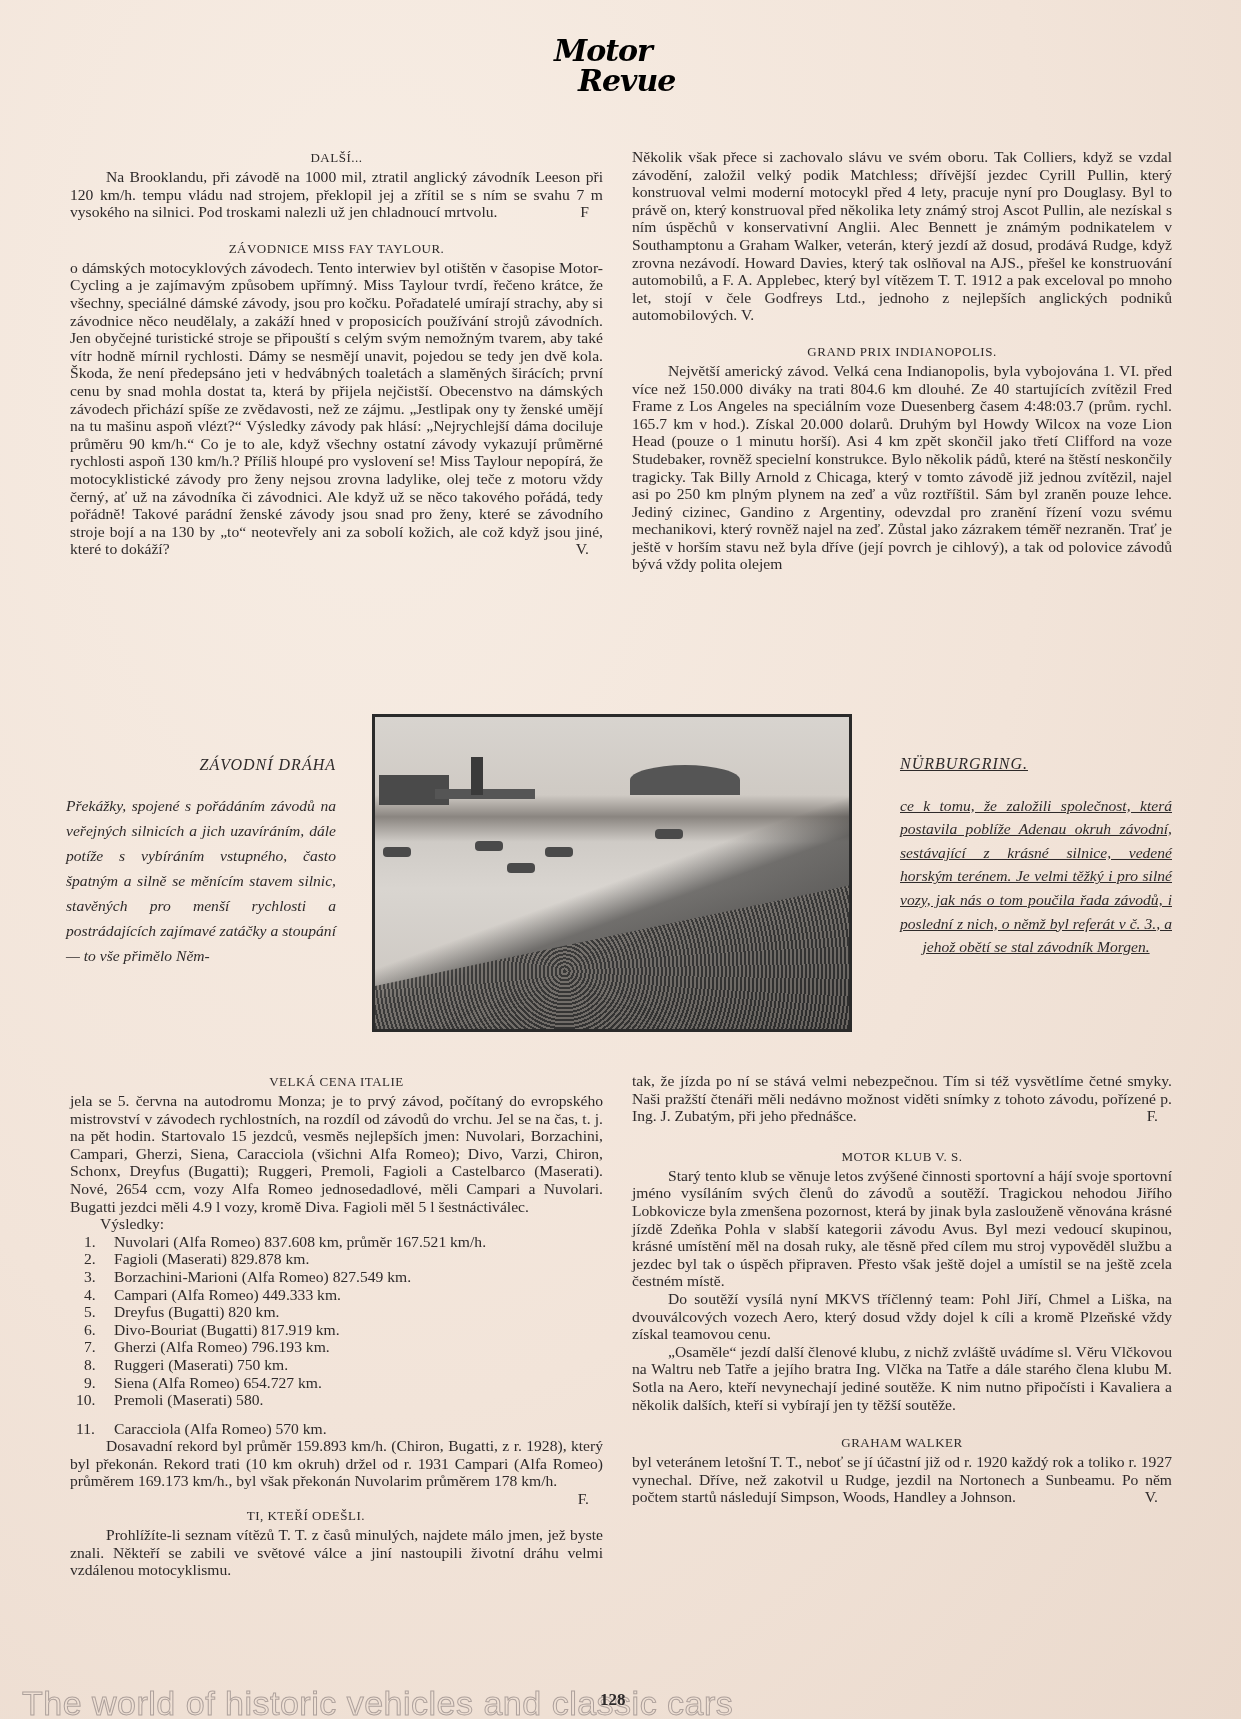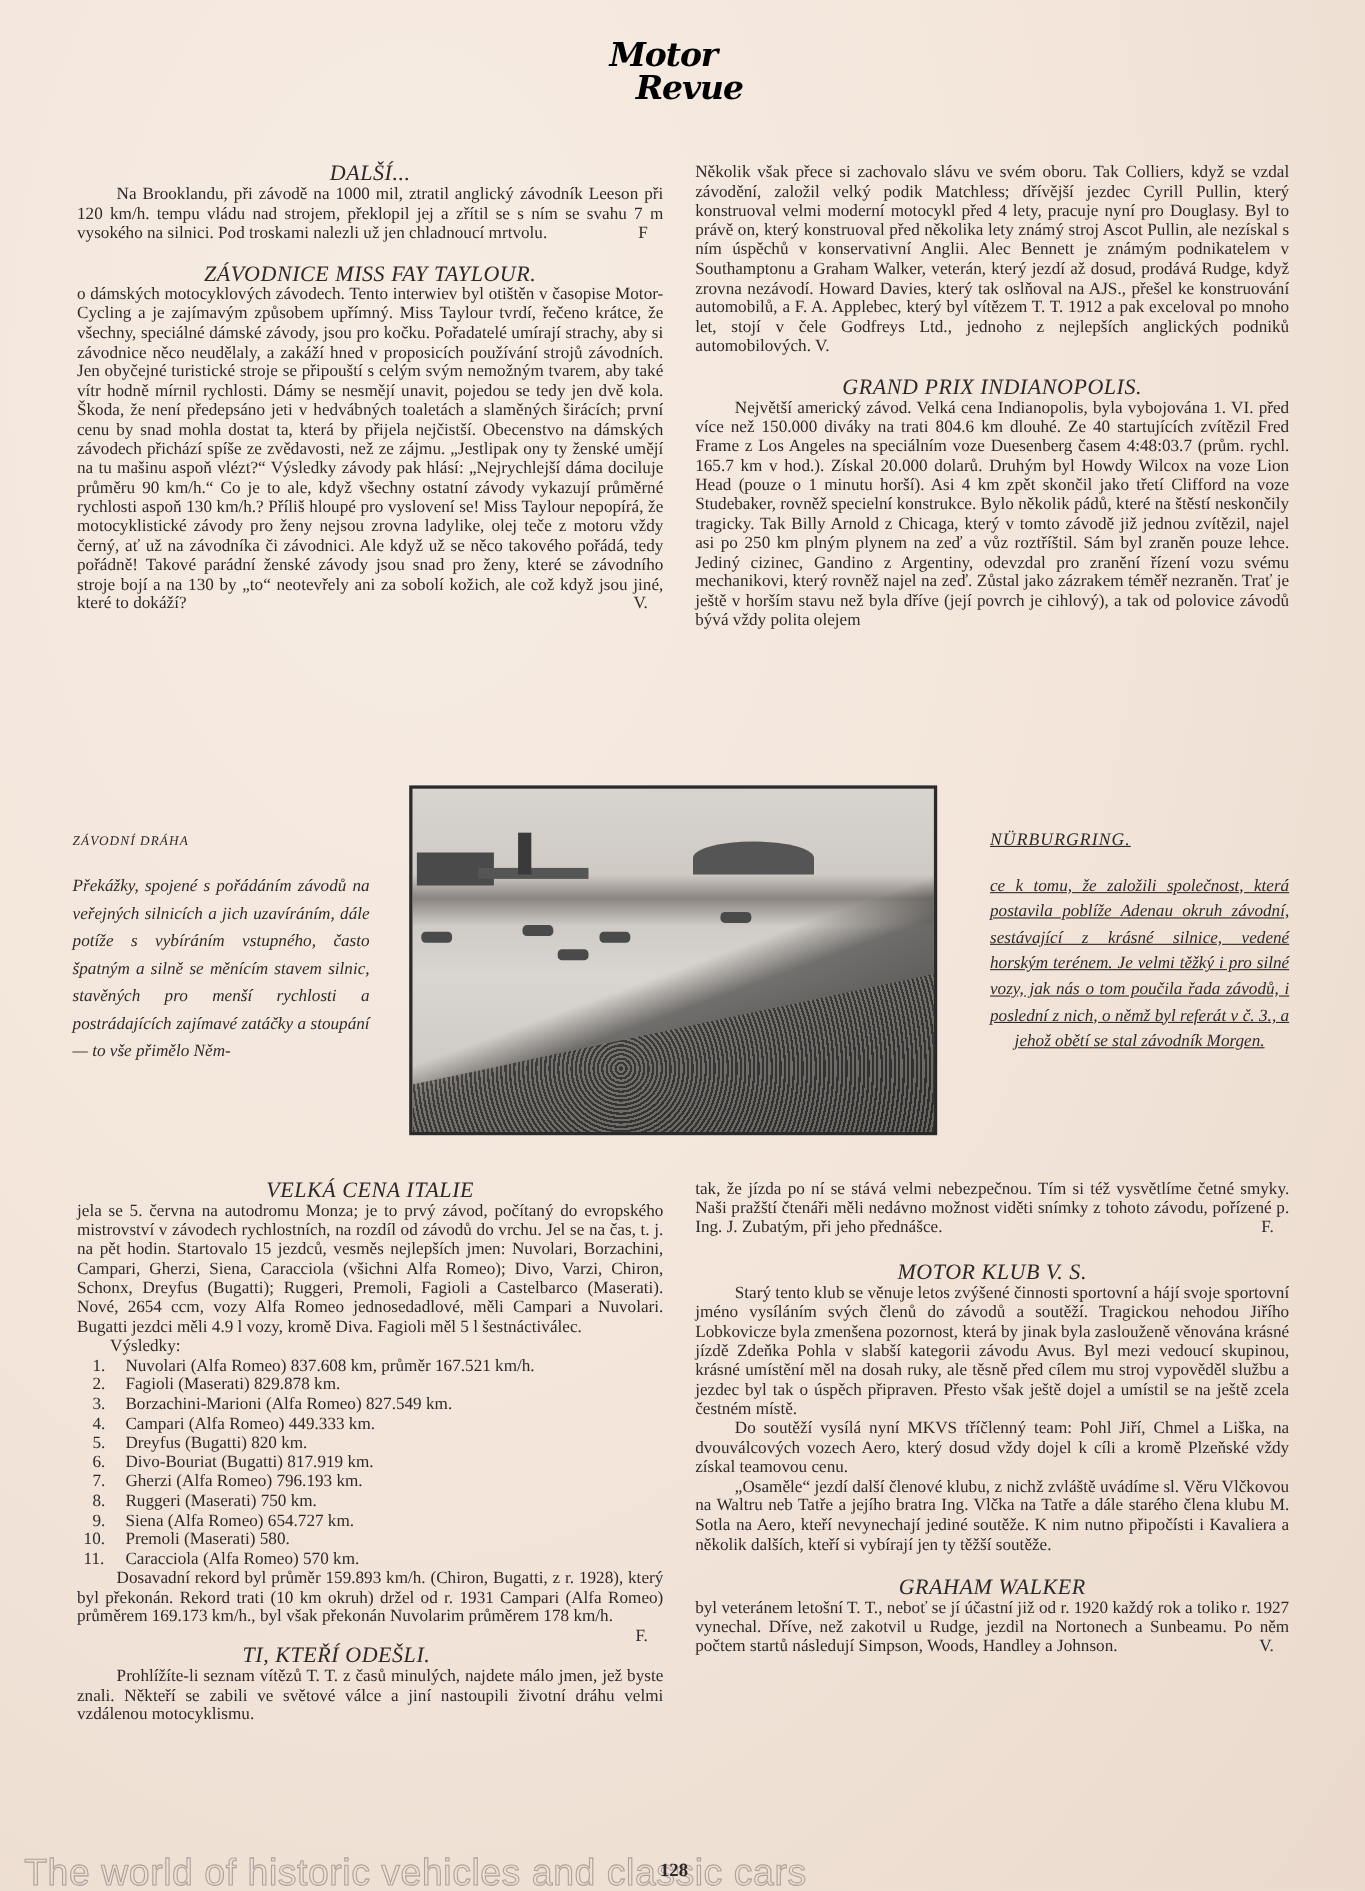--- a/index.html
+++ b/index.html
@@ -10,21 +10,21 @@
     font-family:"Liberation Serif", "DejaVu Serif", serif;
     color:#2e2a2a;
   }
   .masthead { position:absolute; left:548px; top:36px; width:140px; text-align:left;
     font-family:"DejaVu Serif", serif; font-style:italic; font-weight:bold; color:#000000; line-height:30px; }
   .masthead .l1 { font-size:30px; letter-spacing:-1px; display:block; padding-left:6px; }
   .masthead .l2 { font-size:30px; letter-spacing:-1px; display:block; padding-left:30px; }
   .col { position:absolute; font-size:15.6px; line-height:17.6px; text-align:justify; }
   .col p { margin:0; }
   .indent { text-indent:36px; }
-  .h { text-align:center; font-size:20px; letter-spacing:0.5px; margin:0; line-height:20px;font-style:italic; }
+  .h { text-align:center; font-size:13px; letter-spacing:0.5px; margin:0; line-height:20px; }
   .sig { float:right; padding-right:14px; }
   .ital { font-style:italic; }
   .results { margin:0; padding:0; list-style:none; }
   .results li { padding-left:14px; }
   .results li .num { display:inline-block; width:30px; }
   .photo { position:absolute; left:372px; top:714px; width:480px; height:318px;
     border:3px solid #2a2a2a; box-sizing:border-box;
     background:
       linear-gradient(160deg, rgba(0,0,0,0) 52%, rgba(30,30,30,0.55) 60%, rgba(20,20,20,0.85) 100%),
       linear-gradient(180deg, #d8d4cf 0%, #cfcac4 25%, #8a8580 32%, #cfcbc6 40%, #d9d5d0 55%, #c8c3bd 100%);
@@ -58,21 +58,21 @@
 </div>
 
 <div class="col" style="left:632px; top:148px; width:540px;">
   <p><span>Několik však přece si zachovalo slávu ve svém oboru. Tak Colliers, když se vzdal závodění, založil velký podik Matchless; dřívější jezdec Cyrill Pullin, který konstruoval velmi moderní motocykl před 4 lety, pracuje nyní pro Douglasy. Byl to právě on, který konstruoval před několika lety známý stroj Ascot Pullin, ale nezískal s ním úspěchů v konservativní Anglii. Alec Bennett je známým podnikatelem v Southamptonu a Graham Walker, veterán, který jezdí až dosud, prodává Rudge, když zrovna nezávodí. Howard Davies, který tak oslňoval na AJS., přešel ke konstruování automobilů, a F. A. Applebec, který byl vítězem T. T. 1912 a pak exceloval po mnoho let, stojí v čele Godfreys Ltd., jednoho z nejlepších anglických podniků automobilových.</span> <span>V.</span></p>
   <div style="height:18px"></div>
   <p class="h">GRAND PRIX INDIANOPOLIS.</p>
   <p class="indent">Největší americký závod. Velká cena Indianopolis, byla vybojována 1. VI. před více než 150.000 diváky na trati 804.6 km dlouhé. Ze 40 startujících zvítězil Fred Frame z Los Angeles na speciálním voze Duesenberg časem 4:48:03.7 (prům. rychl. 165.7 km v hod.). Získal 20.000 dolarů. Druhým byl Howdy Wilcox na voze Lion Head (pouze o 1 minutu horší). Asi 4 km zpět skončil jako třetí Clifford na voze Studebaker, rovněž specielní konstrukce. Bylo několik pádů, které na štěstí neskončily tragicky. Tak Billy Arnold z Chicaga, který v tomto závodě již jednou zvítězil, najel asi po 250 km plným plynem na zeď a vůz roztříštil. Sám byl zraněn pouze lehce. Jediný cizinec, Gandino z Argentiny, odevzdal pro zranění řízení vozu svému mechanikovi, který rovněž najel na zeď. Zůstal jako zázrakem téměř nezraněn. Trať je ještě v horším stavu než byla dříve (její povrch je cihlový), a tak od polovice závodů bývá vždy polita olejem</p>
 </div>
 
 <div class="col ital" style="left:66px; top:752px; width:270px; line-height:25px;">
-  <p style="font-size:12px; margin-bottom:16px; letter-spacing:1px;font-family:Liberation Serif, serif;">ZÁVODNÍ DRÁHA</p>
+  <p style="text-align:right; font-size:16px; margin-bottom:16px; letter-spacing:1px;font-family:Liberation Serif, serif;">ZÁVODNÍ DRÁHA</p>
   <p>Překážky, spojené s pořádáním závodů na veřejných silnicích a jich uzavíráním, dále potíže s vybíráním vstupného, často špatným a silně se měnícím stavem silnic, stavěných pro menší rychlosti a postrádajících zajímavé zatáčky a stoupání — to vše přimělo Něm-</p>
 </div>
 
 <div class="photo">
   <div class="trees"></div>
   <div class="stand"></div>
   <div class="tower"></div>
   <div class="hill"></div>
   <div class="car" style="left:8px; top:130px;"></div>
   <div class="car" style="left:100px; top:124px;"></div>
@@ -95,21 +95,21 @@
     <li><span class="num">1.</span><span>Nuvolari (Alfa Romeo) 837.608 km, průměr 167.521 km/h.</span></li>
     <li><span class="num">2.</span><span>Fagioli (Maserati) 829.878 km.</span></li>
     <li><span class="num">3.</span><span>Borzachini-Marioni (Alfa Romeo) 827.549 km.</span></li>
     <li><span class="num">4.</span><span>Campari (Alfa Romeo) 449.333 km.</span></li>
     <li><span class="num">5.</span><span>Dreyfus (Bugatti) 820 km.</span></li>
     <li><span class="num">6.</span><span>Divo-Bouriat (Bugatti) 817.919 km.</span></li>
     <li><span class="num">7.</span><span>Gherzi (Alfa Romeo) 796.193 km.</span></li>
     <li><span class="num">8.</span><span>Ruggeri (Maserati) 750 km.</span></li>
     <li><span class="num">9.</span><span>Siena (Alfa Romeo) 654.727 km.</span></li>
     <li style="padding-left:6px;"><span class="num" style="width:38px">10.</span><span>Premoli (Maserati) 580.</span></li>
-    <li style="padding-left:6px;"><span class="num" style="width:38px">11.</span><span>Caracciola (Alfa Romeo) 570 km.</span></li>
+    <li style="padding-left:6px;margin-top:11px;"><span class="num" style="width:38px">11.</span><span>Caracciola (Alfa Romeo) 570 km.</span></li>
   </ul>
   <p class="indent"><span>Dosavadní rekord byl průměr 159.893 km/h. (Chiron, Bugatti, z r. 1928), který byl překonán. Rekord trati (10 km okruh) držel od r. 1931 Campari (Alfa Romeo) průměrem 169.173 km/h., byl však překonán Nuvolarim průměrem 178 km/h.</span><span class="sig">F.</span></p>
   <div style="height:16px"></div>
   <p class="h">TI, KTEŘÍ ODEŠLI.</p>
   <p class="indent">Prohlížíte-li seznam vítězů T. T. z časů minulých, najdete málo jmen, jež byste znali. Někteří se zabili ve světové válce a jiní nastoupili životní dráhu velmi vzdálenou motocyklismu.</p>
 </div>
 
 <div class="col" style="left:632px; top:1072px; width:540px;">
   <p><span>tak, že jízda po ní se stává velmi nebezpečnou. Tím si též vysvětlíme četné smyky. Naši pražští čtenáři měli nedávno možnost viděti snímky z tohoto závodu, pořízené p. Ing. J. Zubatým, při jeho přednášce.</span><span class="sig">F.</span></p>
   <div style="height:22px"></div>

